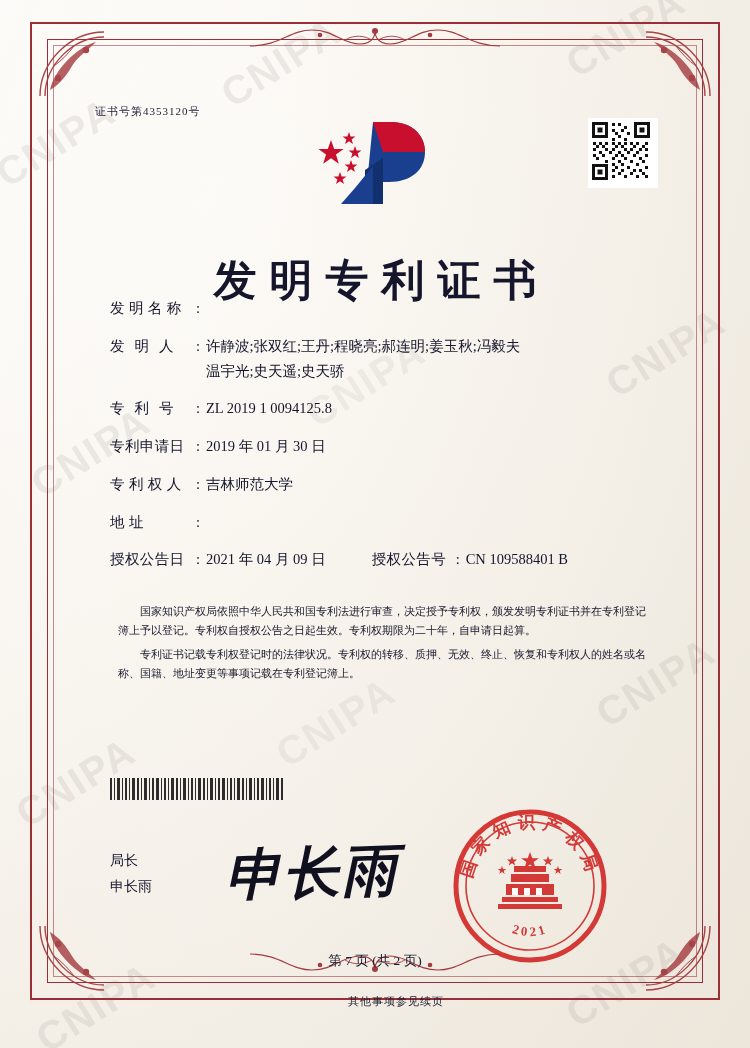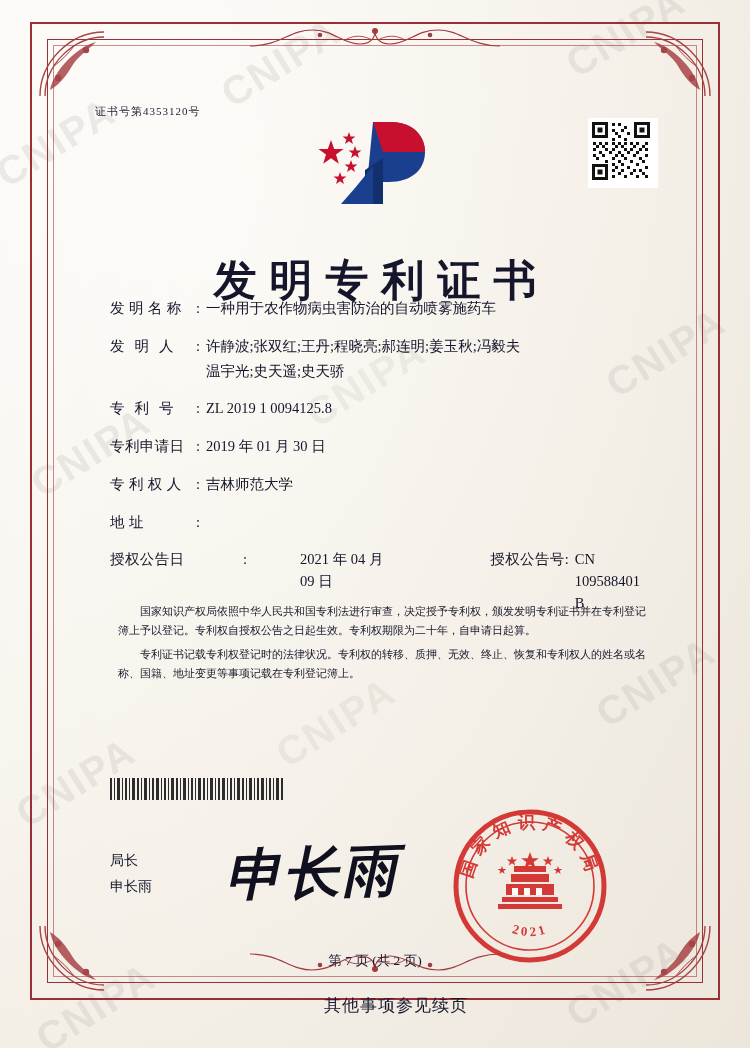--- a/index.html
+++ b/index.html
@@ -163,26 +163,26 @@
     flex: 0 0 86px;
     white-space: nowrap;
     letter-spacing: 0.5px;
   }
   .flabel.sp3 { letter-spacing: 3.2px; }
   .flabel.sp0 { letter-spacing: 0.4px; }
   .fcolon { width: 10px; flex: 0 0 10px; }
   .fvalue { flex: 1; }
   .fvalue .line2 { display: block; margin-top: 3px; }
 
-  .frow.dual { margin-bottom: 1px; gap: 47px; }
+  .frow.dual { margin-bottom: 1px; }
   .dual .seg2 {
     display: flex;
     margin-left: 46px;
   }
-  .dual .seg2 .flabel { width: 84px; flex: 0 0 84px; text-align: right; }
+  .dual .seg2 .flabel { width: 84px; flex: 0 0 84px; }
 
   
   .paras {
     position: absolute;
     left: 112px;
     top: 602px;
     width: 528px;
     font-size: 11px;
     line-height: 1.75;
     text-align: justify;
@@ -239,21 +239,21 @@
     top: 952px;
     text-align: center;
     font-size: 13.5px;
     color: #1a1a2e;
   }
   .footer-note {
     position: absolute;
     left: 10px; right: 0;
     top: 994px;
     text-align: center;
-    font-size: 17px;
+    font-size: 11px;
     color: #1a1a2e;
     letter-spacing: 1px;
     padding-left: 32px;
   }
 </style>
 </head>
 <body>
 
 <div class="page">
   <div class="paper-tint"></div>
@@ -447,21 +447,20 @@
     </svg>
   </div>
 
   <div class="big-title">发明专利证书</div>
 
   <div class="fields">
 
     <div class="frow">
       <div class="flabel sp0">发 明 名 称</div>
       <div class="fcolon">:</div>
-      <div class="fvalue">一种用于农作物病虫害防治的自动喷雾施药车</div>
     </div>
 
     <div class="frow">
       <div class="flabel sp3">发 明 人</div>
       <div class="fcolon">:</div>
       <div class="fvalue">
         <span>许静波;张双红;王丹;程晓亮;郝连明;姜玉秋;冯毅夫</span>
         <span class="line2">温宇光;史天遥;史天骄</span>
       </div>
     </div>

